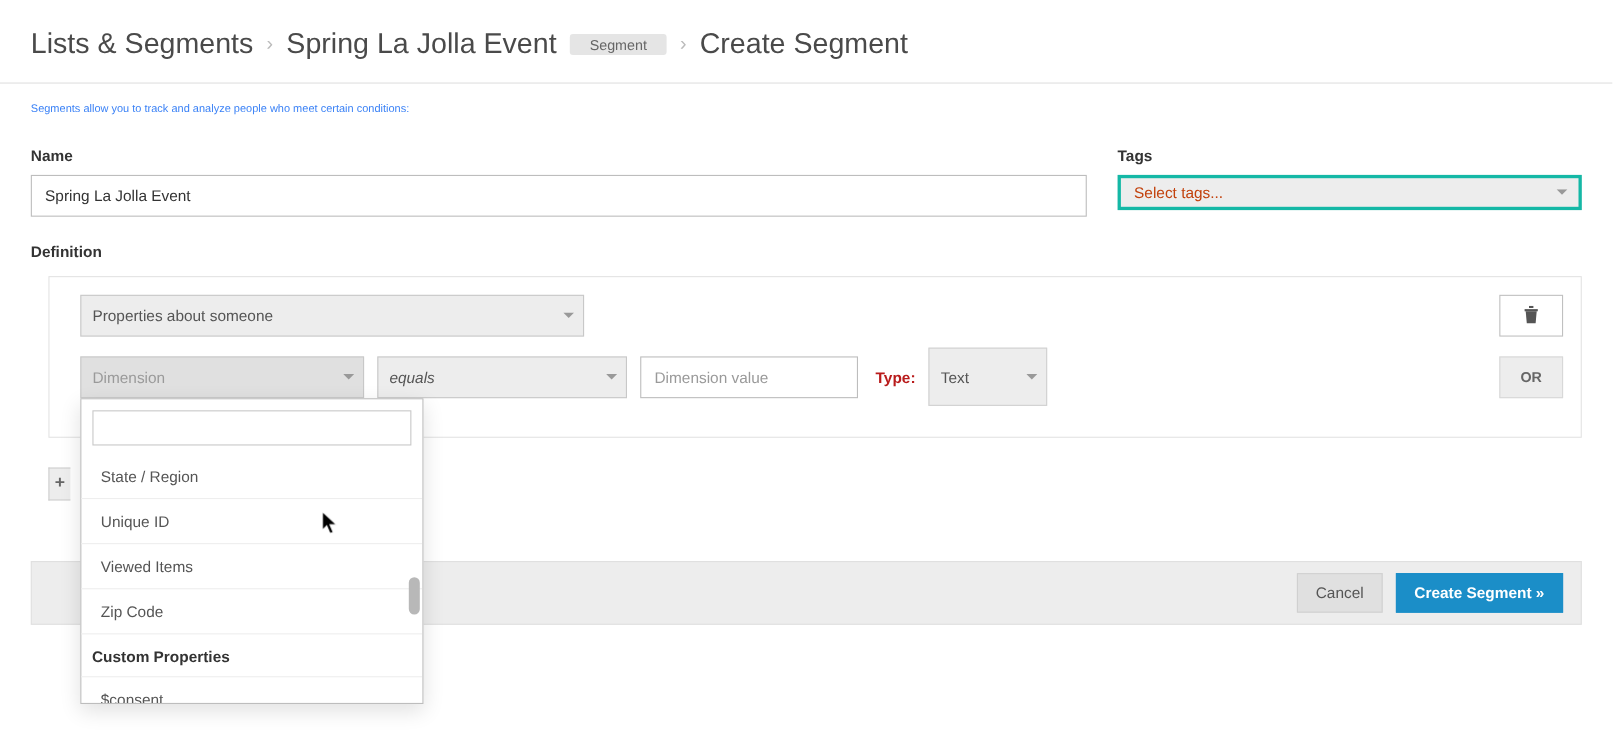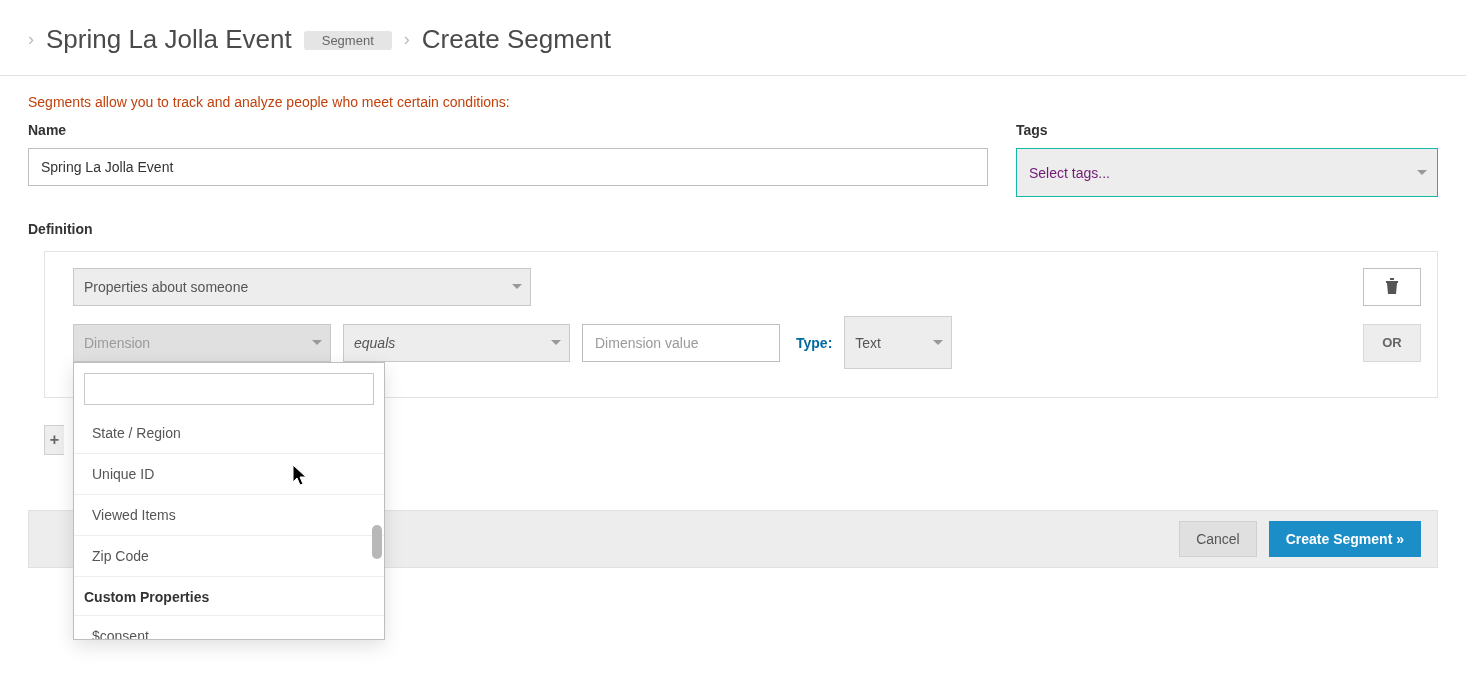--- a/index.html
+++ b/index.html
@@ -30,40 +30,40 @@
       background: #e5e5e5;
       color: #666;
       padding: 2px 18px;
       border-radius: 3px;
       font-size: 13px;
       font-weight: 400;
       position: relative;
       top: 1px;
     }
     .content { padding: 18px 28px; }
-    .intro { color: #c2410c; font-size: 14px; margin-bottom: 12px; }
+    .intro { color: #3b82f6; font-size: 10px; margin-bottom: 28px; }
     .row { display: flex; gap: 28px; margin-bottom: 24px; }
     .field { display: flex; flex-direction: column; gap: 10px; }
     .field.name { flex: 0 0 960px; }
     .field.tags { flex: 1; }
     .label { font-weight: 600; font-size: 14px; color: #333; }
     .text-input {
       height: 38px;
       border: 1px solid #bdbdbd;
       padding: 0 12px;
       font-size: 14px;
       color: #333;
       background: #fff;
       outline: none;
     }
     .select-box {
-      height: 49px;
-      border: 1px solid #14b8a6;
-      background: #ededed;
-      color: #701a75;
+      height: 32px;
+      border: 3px solid #14b8a6;
+      background: #ededed;
+      color: #c2410c;
       padding: 0 30px 0 12px;
       font-size: 14px;
       display: flex;
       align-items: center;
       position: relative;
       cursor: pointer;
     }
     .select-box .caret {
       position: absolute;
       right: 10px;
@@ -115,21 +115,21 @@
     .dim-value-input {
       width: 198px;
       height: 38px;
       border: 1px solid #bdbdbd;
       padding: 0 12px;
       font-size: 14px;
       background: #fff;
       color: #333;
     }
     .dim-value-input::placeholder { color: #9a9a9a; }
-    .type-label { font-weight: 600; font-size: 14px; color: #0369a1; margin-left: 4px; }
+    .type-label { font-weight: 600; font-size: 14px; color: #b91c1c; margin-left: 4px; }
     .small-select {
       height: 53px;
       width: 108px;
       border: 1px solid #d0d0d0;
       background: #ededed;
       padding: 0 26px 0 10px;
       font-size: 14px;
       color: #555;
       display: inline-flex;
       align-items: center;
@@ -271,20 +271,21 @@
     }
 
     .caret svg { display: block; }
     .dd-list::-webkit-scrollbar { width: 0; }
   </style>
 </head>
 <body>
 
 <div class="page">
   <div class="breadcrumb">
+    <span class="link">Lists &amp; Segments</span>
     <span class="chevron">›</span>
     <span class="link">Spring La Jolla Event</span>
     <span class="badge">Segment</span>
     <span class="chevron">›</span>
     <span>Create Segment</span>
   </div>
 
   <div class="content">
     <p class="intro">Segments allow you to track and analyze people who meet certain conditions:</p>
 

